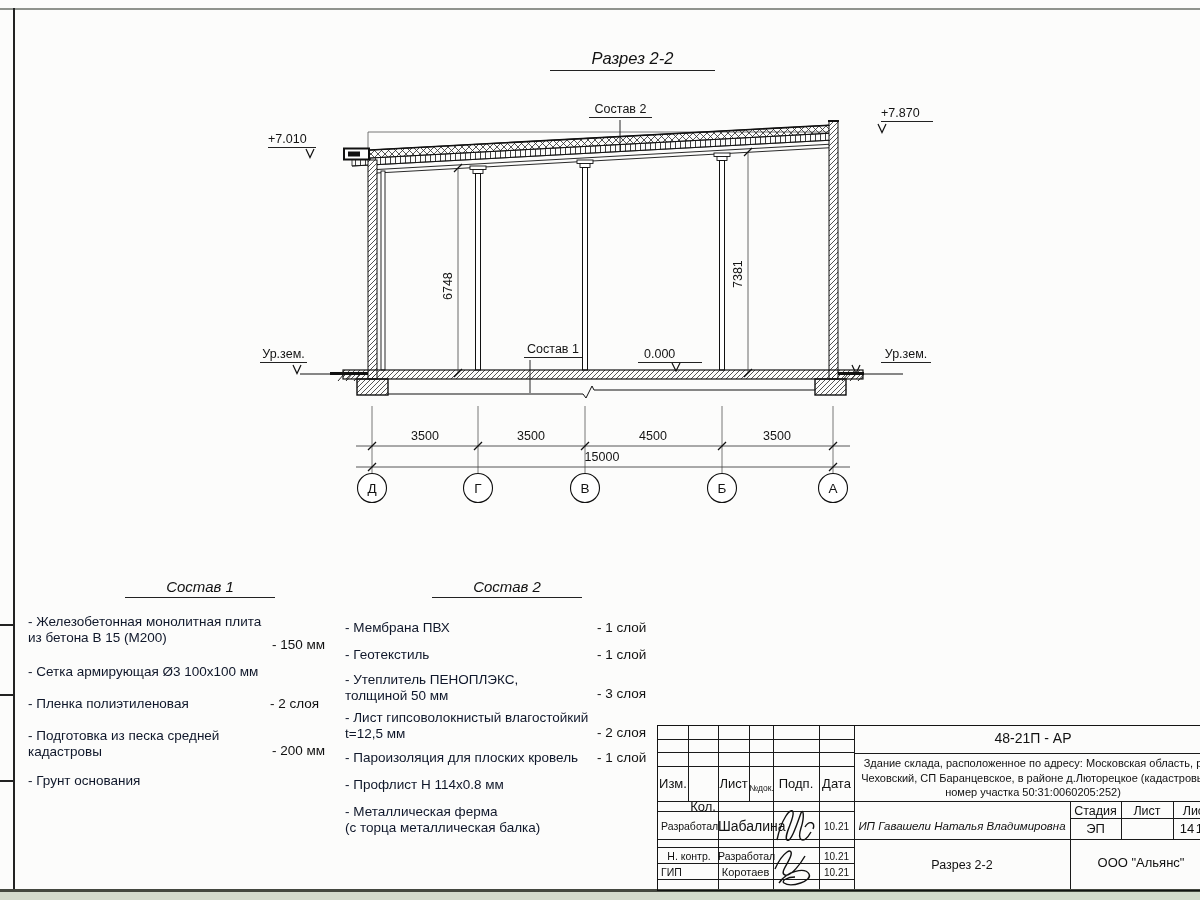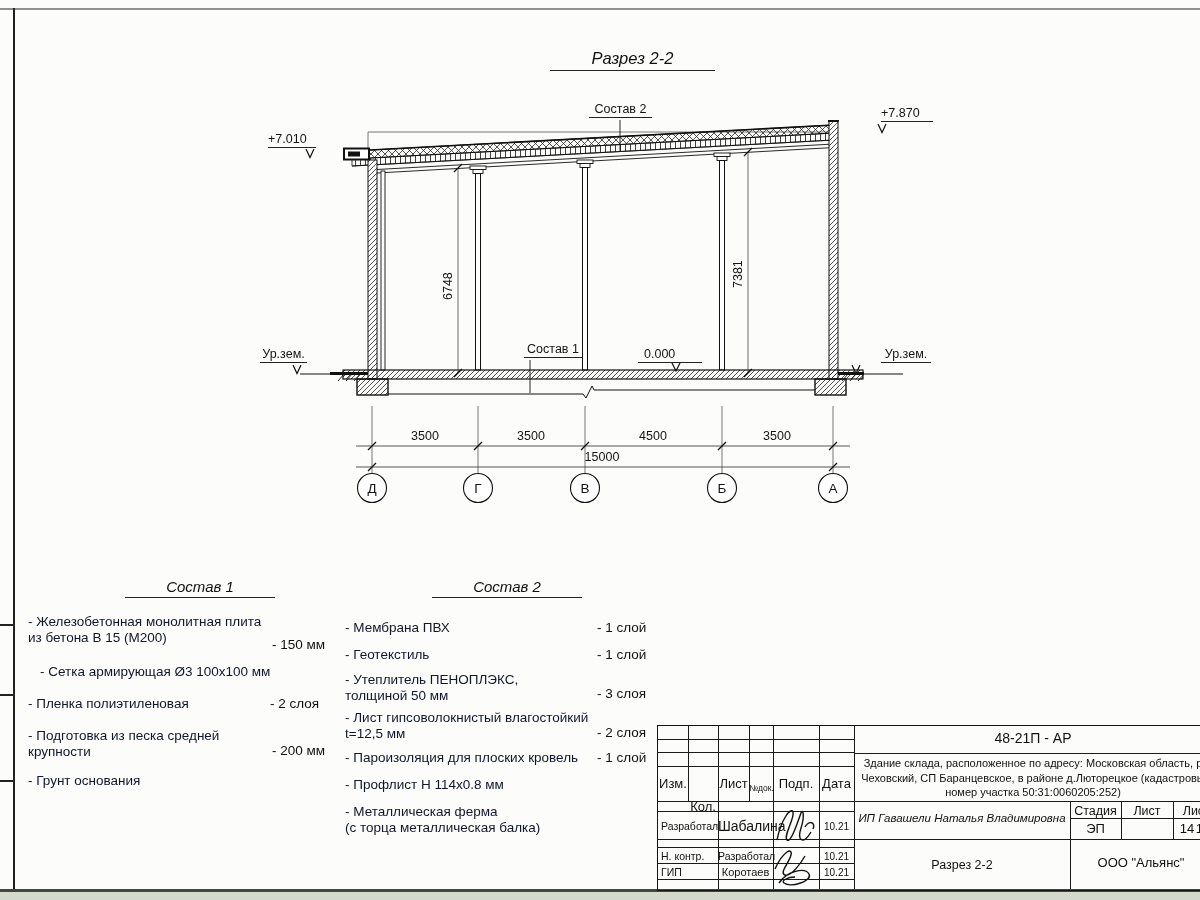--- a/index.html
+++ b/index.html
@@ -178,25 +178,25 @@
 <div class="lbl ctr" style="left:505px; top:430px; width:52px;">3500</div>
 <div class="lbl ctr" style="left:627px; top:430px; width:52px;">4500</div>
 <div class="lbl ctr" style="left:751px; top:430px; width:52px;">3500</div>
 <div class="lbl ctr" style="left:572px; top:451px; width:60px;">15000</div>
 
 <div>
   <div class="sheader" style="left:125px; top:578px; width:150px;">Состав 1</div>
   <div class="item-name" style="left:28px; top:614px; width:250px;">- Железобетонная  монолитная плита
 из бетона В 15 (М200)</div>
   <div class="item-val" style="left:272px; top:637px;">- 150 мм</div>
-  <div class="item-name" style="left:28px; top:664px; width:290px;margin-left:12px;">- Сетка армирующая Ø3 100х100 мм</div>
+  <div class="item-name" style="left:28px; top:664px; width:290px;">- Сетка армирующая Ø3 100х100 мм</div>
   <div class="item-name" style="left:28px; top:696px; width:250px;">- Пленка полиэтиленовая</div>
   <div class="item-val" style="left:270px; top:696px;">-  2 слоя</div>
   <div class="item-name" style="left:28px; top:728px; width:250px;">- Подготовка из песка средней
-крупности</div>
+кадастровы</div>
   <div class="item-val" style="left:272px; top:743px;">- 200 мм</div>
   <div class="item-name" style="left:28px; top:773px; width:250px;">- Грунт основания</div>
 </div>
 
 <div>
   <div class="sheader" style="left:432px; top:578px; width:150px;">Состав 2</div>
   <div class="item-name" style="left:345px; top:620px; width:250px;">- Мембрана ПВХ</div>
   <div class="item-val" style="left:597px; top:620px;">- 1 слой</div>
   <div class="item-name" style="left:345px; top:647px; width:250px;">- Геотекстиль</div>
   <div class="item-val" style="left:597px; top:647px;">- 1 слой</div>
@@ -243,40 +243,40 @@
   <div class="tbt" style="left:30px; top:51px; width:30px;margin-top:23px;">Кол.</div>
   <div class="tbt" style="left:60px; top:51px; width:31px;">Лист</div>
   <div class="tbt" style="left:91px; top:55px; width:24px; font-size:8.5px;">№док.</div>
   <div class="tbt" style="left:115px; top:51px; width:46px;">Подп.</div>
   <div class="tbt" style="left:161px; top:51px; width:35px;">Дата</div>
 
   <div class="tbt" style="left:3px; top:93px; width:56px; font-size:10.5px; text-align:left;">Разработал</div>
   <div class="tbt" style="left:60px; top:93px; width:55px; font-size:14px;">Шабалина</div>
   <div class="tbt" style="left:161px; top:94px; width:35px; font-size:10px;">10.21</div>
 
-  <div class="tbt" style="left:3px; top:123px; width:56px; font-size:10.5px; text-align:left;">Н. контр.</div>
+  <div class="tbt" style="left:3px; top:123px; width:56px; font-size:10.5px; text-align:center;">Н. контр.</div>
   <div class="tbt" style="left:60px; top:123px; width:55px; font-size:10.5px;">Разработал</div>
   <div class="tbt" style="left:161px; top:124px; width:35px; font-size:10px;">10.21</div>
 
   <div class="tbt" style="left:3px; top:139px; width:56px; font-size:10.5px; text-align:left;">ГИП</div>
   <div class="tbt" style="left:60px; top:139px; width:55px; font-size:11px;">Коротаев</div>
   <div class="tbt" style="left:161px; top:140px; width:35px; font-size:10px;">10.21</div>
 
   <svg class="svg-layer" style="left:113px; top:76px;" width="50" height="42">
     <path d="M6,38 C10,18 20,4 22,10 C24,16 12,34 16,38 C20,42 28,16 30,11 C32,6 34,14 30,26 C26,38 32,44 40,30 M34,25 C38,18 45,20 42,27" stroke="#111" stroke-width="1.4" fill="none"></path>
   </svg>
   <svg class="svg-layer" style="left:113px; top:115px;" width="50" height="48">
     <path d="M4,28 C12,10 22,6 20,14 C18,22 8,32 14,34 C20,36 30,22 34,15 M8,42 C16,30 34,26 38,33 C42,40 20,47 13,42 C10,40 16,36 24,36" stroke="#111" stroke-width="1.4" fill="none"></path>
   </svg>
 
   <div class="tbt" style="left:196px; top:5px; width:358px; font-size:14px;">48-21П - АР</div>
   <div class="tbt" style="left:196px; top:30px; width:358px; font-size:11px; line-height:14.5px; white-space:pre-line;">Здание склада, расположенное по адресу: Московская область, р
 Чеховский, СП Баранцевское, в районе д.Люторецкое  (кадастровы
 номер участка 50:31:0060205:252)</div>
-  <div class="tbt" style="left:200px; top:85px; width:208px; font-size:11.5px; font-style:italic;">ИП Гавашели Наталья Владимировна</div>
+  <div class="tbt" style="left:200px; top:93px; width:208px; font-size:11.5px; font-style:italic;">ИП Гавашели Наталья Владимировна</div>
 
   <div class="tbt" style="left:412px; top:78px; width:51px; font-size:12.5px;">Стадия</div>
   <div class="tbt" style="left:463px; top:78px; width:52px; font-size:12.5px;">Лист</div>
   <div class="tbt" style="left:515px; top:78px; width:60px; font-size:12.5px;">Листов</div>
   <div class="tbt" style="left:412px; top:96px; width:51px;">ЭП</div>
   <div class="tbt" style="left:463px; top:96px; width:52px;padding-left:40px;">14</div>
   <div class="tbt" style="left:515px; top:96px; width:60px;">15</div>
 
   <div class="tbt" style="left:196px; top:132px; width:216px; font-size:12.5px;">Разрез 2-2</div>
   <div class="tbt" style="left:412px; top:130px; width:142px; font-size:13px;">ООО "Альянс"</div>

